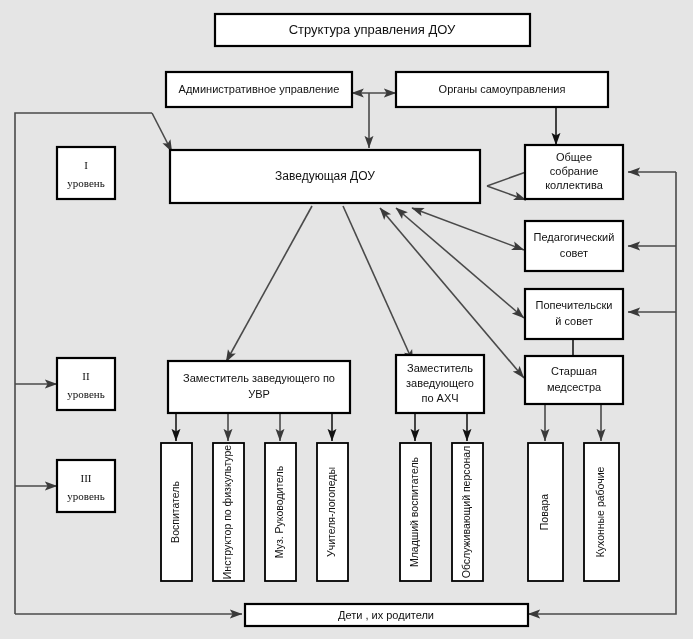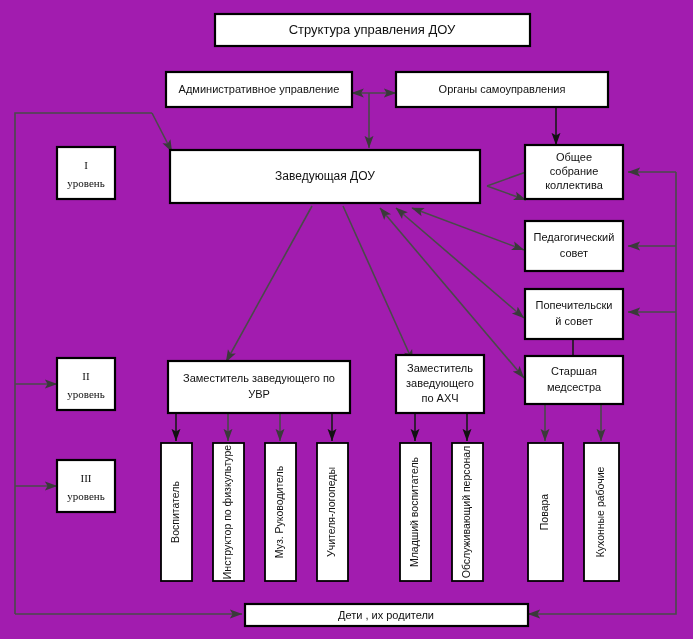--- a/index.html
+++ b/index.html
@@ -4,21 +4,21 @@
 <style>
   html, body {
     margin: 0;
     padding: 0;
     background: #ffffff;
   }
   #page {
     position: relative;
     width: 693px;
     height: 639px;
-    background: #a21caf;
+    background: #e5e5e5;
     font-family: "Liberation Sans", sans-serif;
     overflow: hidden;
   }
   svg.diagram {
     position: absolute;
     left: 0;
     top: 0;
     width: 693px;
     height: 639px;
   }

